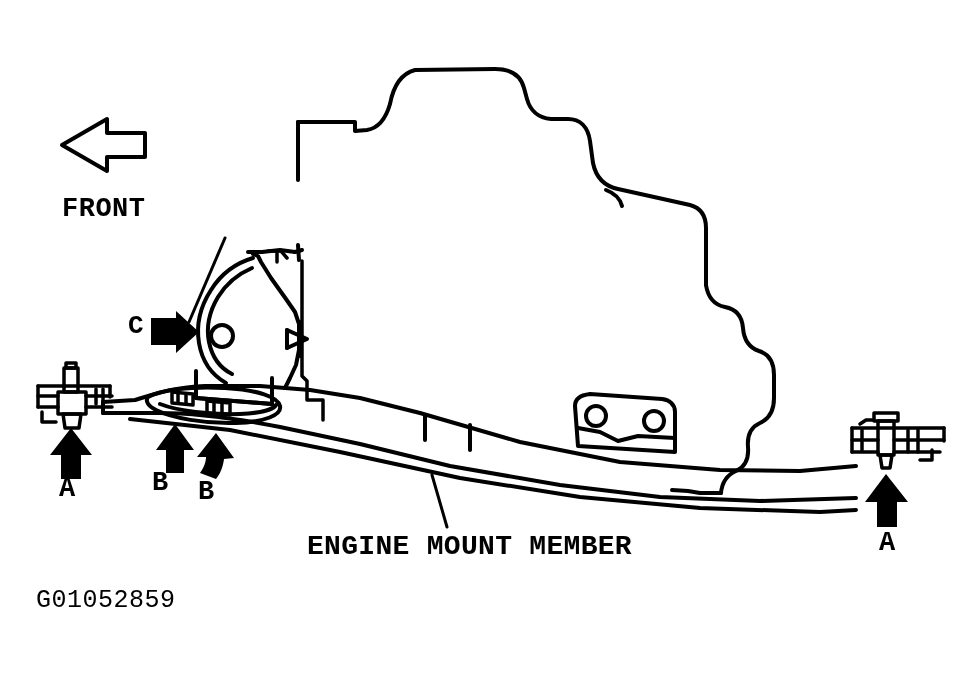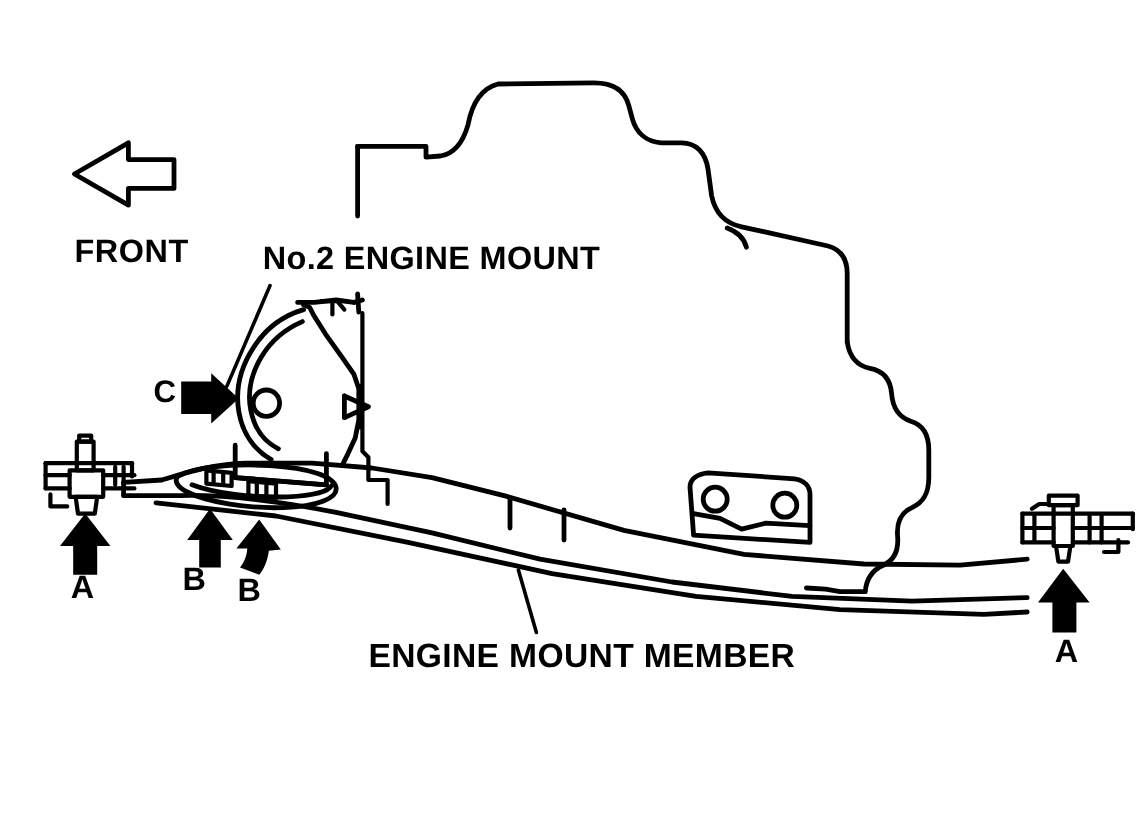--- a/index.html
+++ b/index.html
@@ -20,21 +20,21 @@
   }
   #figure-svg {
     position: absolute;
     left: 0;
     top: 0;
     width: 957px;
     height: 688px;
   }
   .label {
     position: absolute;
-    font-family: Liberation Sans, sans-serif;
+    font-family: Liberation Mono, monospace;
     color: #000000;
     white-space: nowrap;
     line-height: 1;
     font-weight: bold;
   }
   #label-front {
     left: 62px;
     top: 196px;
     font-size: 27px;
     letter-spacing: 0.5px;
@@ -284,28 +284,28 @@
 
       <path d="M 886 474 L 908 502 L 897 502 L 897 527 L 877 527 L 877 502 L 865 502 Z"></path>
     </g>
 
     <path d="M 62 145 L 107 119 L 107 133 L 145 133 L 145 157 L 107 157 L 107 171 Z" fill="#ffffff" stroke="#000000" stroke-width="4" stroke-linejoin="round" stroke-linecap="round"></path>
 
   </svg>
 
   <div class="label" id="label-front">FRONT</div>
 
-  <div class="label" id="label-no2-engine-mount">No.2 ENGINE MOUNT</div>
 
   <div class="label" id="label-engine-mount-member">ENGINE MOUNT MEMBER</div>
 
   <div class="label" id="label-callout-c">C</div>
 
   <div class="label" id="label-callout-a-left">A</div>
 
   <div class="label" id="label-callout-b-first">B</div>
 
   <div class="label" id="label-callout-b-second">B</div>
 
   <div class="label" id="label-callout-a-right">A</div>
 
+  <div class="label" id="label-figure-id">G01052859</div>
 
 </div>
 
 </body></html>

